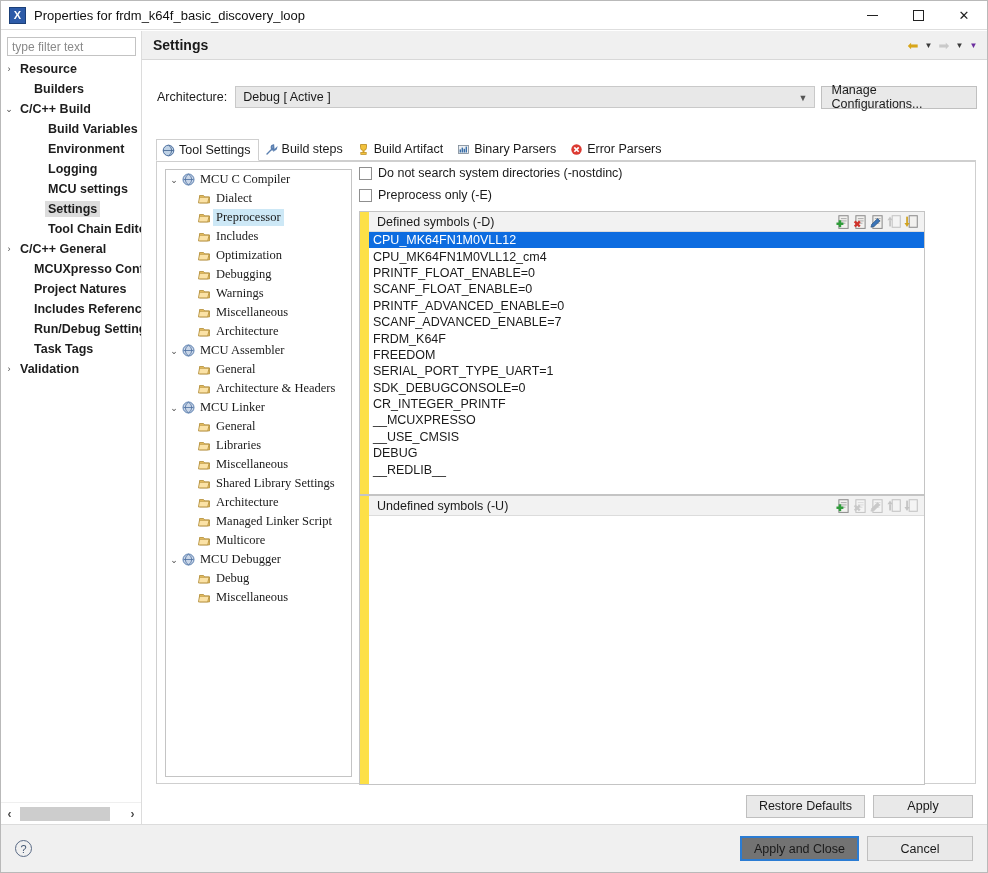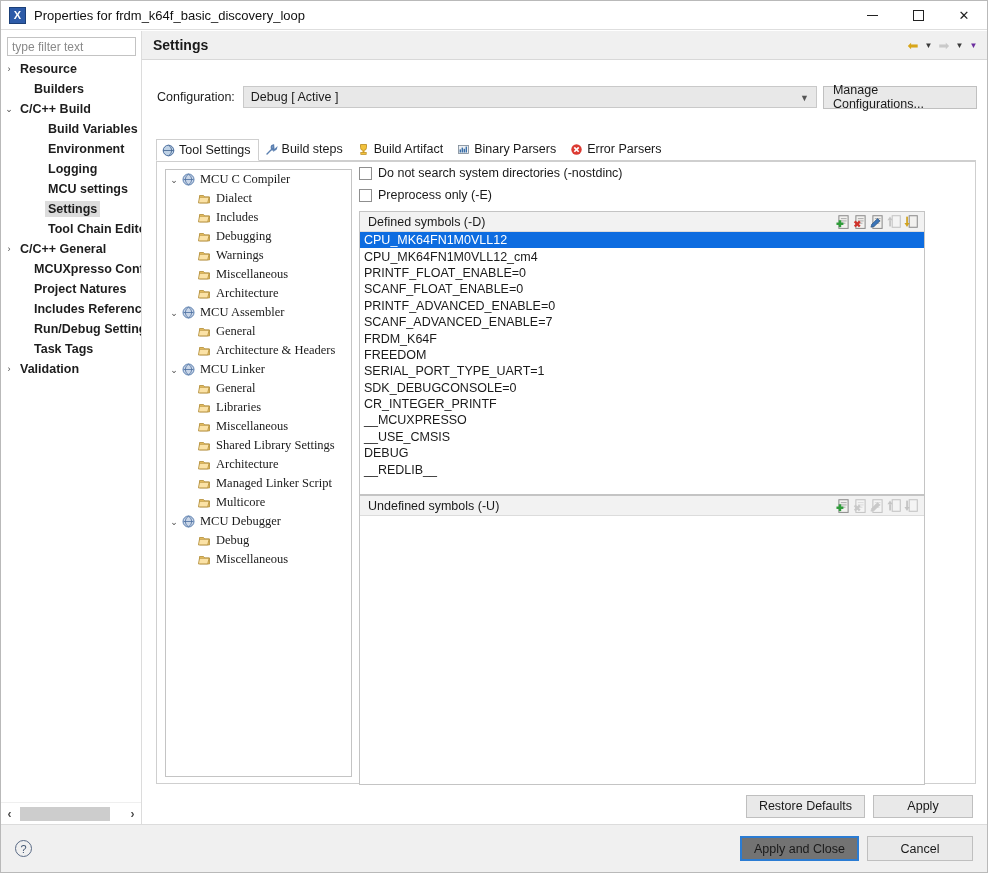--- a/index.html
+++ b/index.html
@@ -190,21 +190,21 @@
     position: absolute; left: 202px; top: 1px; width: 566px; height: 608px;
   }
 
   .checkrow { display: flex; align-items: center; height: 20px; margin-bottom: 2px; }
   .chk {
     width: 13px; height: 13px; border: 1px solid #8f8f8f; background: #fff;
     margin-right: 6px; flex: 0 0 13px;
   }
   .chk-label { font-size: 12.5px; color: #1a1a1a; }
 
-  .symbol-panel { border: 1px solid #c4c4c4; background: #fde047; }
+  .symbol-panel { border: 1px solid #c4c4c4; background: #fde047; padding-left: 9px; }
   .symbol-head {
     height: 20px; background: #f2f2f2;
     display: flex; align-items: center;
     border-bottom: 1px solid #dcdcdc;
     position: relative;
   }
   .symbol-head-label { font-size: 12.5px; color: #1a1a1a; padding-left: 8px; }
   .symbol-tools { margin-left: auto; display: flex; align-items: center; gap: 2px; padding-right: 5px; }
   .sym-ico { width: 15px; height: 15px; display: block; }
   .symbol-list { background: #ffffff; overflow: hidden; }
@@ -375,21 +375,21 @@
       <div class="caret-dn">▼</div>
       <div class="arrow-fwd">➡</div>
       <div class="caret-dn">▼</div>
       <div class="caret-dn purple">▼</div>
     </div>
   </div>
 
   <div class="content-area">
 
     <div class="config-row">
-      <div class="config-label">Configuration:</div>
+      <div class="config-label">Architecture:</div>
       <div class="config-combo">
         <span class="config-combo-text">Debug  [ Active ]</span>
         <span class="config-combo-arrow">▼</span>
       </div>
       <div class="manage-btn">Manage Configurations...</div>
     </div>
 
     <div class="tabstrip">
         <div class="tab active">
           <span style="display: flex; align-items: center;">
@@ -459,30 +459,52 @@
             <span class="t-twisty"></span>
             <span class="t-indent"></span>
             <span class="t-ico" style="display: flex; align-items: center;">
               <svg width="13" height="13" viewBox="0 0 13 13">
                 <path d="M1.5 3.5 h4 l1.2 1.4 h4.8 v6 h-10 z" fill="#f4c96a" stroke="#b08b36" stroke-width="0.8"></path>
                 <path d="M1.5 5.2 h9.6 l-1.4 5.7 h-9.3 z" fill="#fbe2a6" stroke="#b08b36" stroke-width="0.8"></path>
               </svg>
             </span>
             <span class="t-label">Dialect</span>
           </div>
+          <div class="tool-item selected">
+            <span class="t-twisty"></span>
+            <span class="t-indent"></span>
+            <span class="t-ico" style="display: flex; align-items: center;">
+              <svg width="13" height="13" viewBox="0 0 13 13">
+                <path d="M1.5 3.5 h4 l1.2 1.4 h4.8 v6 h-10 z" fill="#f4c96a" stroke="#b08b36" stroke-width="0.8"></path>
+                <path d="M1.5 5.2 h9.6 l-1.4 5.7 h-9.3 z" fill="#fbe2a6" stroke="#b08b36" stroke-width="0.8"></path>
+              </svg>
+            </span>
+            <span class="t-label">Preprocessor</span>
+          </div>
           <div class="tool-item">
             <span class="t-twisty"></span>
             <span class="t-indent"></span>
             <span class="t-ico" style="display: flex; align-items: center;">
               <svg width="13" height="13" viewBox="0 0 13 13">
                 <path d="M1.5 3.5 h4 l1.2 1.4 h4.8 v6 h-10 z" fill="#f4c96a" stroke="#b08b36" stroke-width="0.8"></path>
                 <path d="M1.5 5.2 h9.6 l-1.4 5.7 h-9.3 z" fill="#fbe2a6" stroke="#b08b36" stroke-width="0.8"></path>
               </svg>
             </span>
             <span class="t-label">Includes</span>
+          </div>
+          <div class="tool-item">
+            <span class="t-twisty"></span>
+            <span class="t-indent"></span>
+            <span class="t-ico" style="display: flex; align-items: center;">
+              <svg width="13" height="13" viewBox="0 0 13 13">
+                <path d="M1.5 3.5 h4 l1.2 1.4 h4.8 v6 h-10 z" fill="#f4c96a" stroke="#b08b36" stroke-width="0.8"></path>
+                <path d="M1.5 5.2 h9.6 l-1.4 5.7 h-9.3 z" fill="#fbe2a6" stroke="#b08b36" stroke-width="0.8"></path>
+              </svg>
+            </span>
+            <span class="t-label">Optimization</span>
           </div>
           <div class="tool-item">
             <span class="t-twisty"></span>
             <span class="t-indent"></span>
             <span class="t-ico" style="display: flex; align-items: center;">
               <svg width="13" height="13" viewBox="0 0 13 13">
                 <path d="M1.5 3.5 h4 l1.2 1.4 h4.8 v6 h-10 z" fill="#f4c96a" stroke="#b08b36" stroke-width="0.8"></path>
                 <path d="M1.5 5.2 h9.6 l-1.4 5.7 h-9.3 z" fill="#fbe2a6" stroke="#b08b36" stroke-width="0.8"></path>
               </svg>
             </span>

